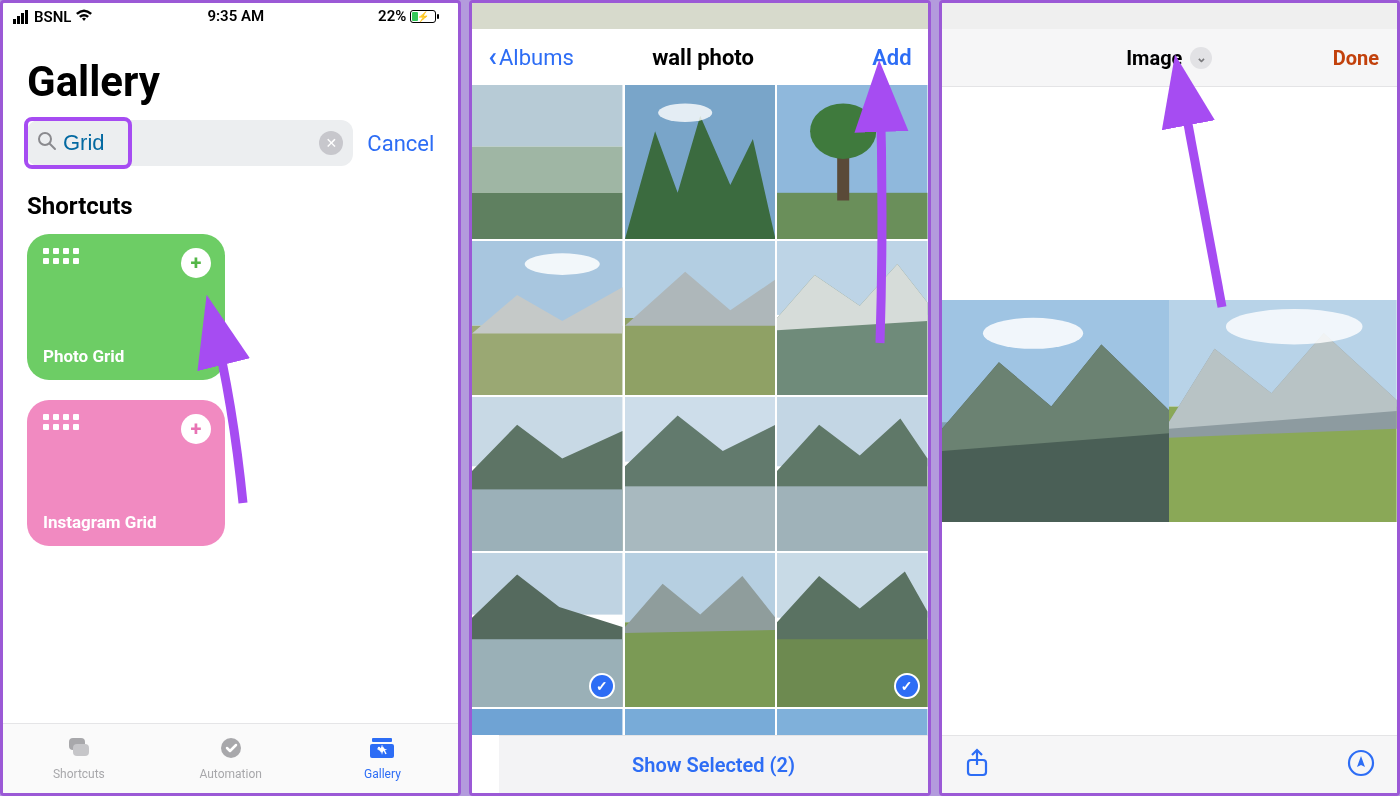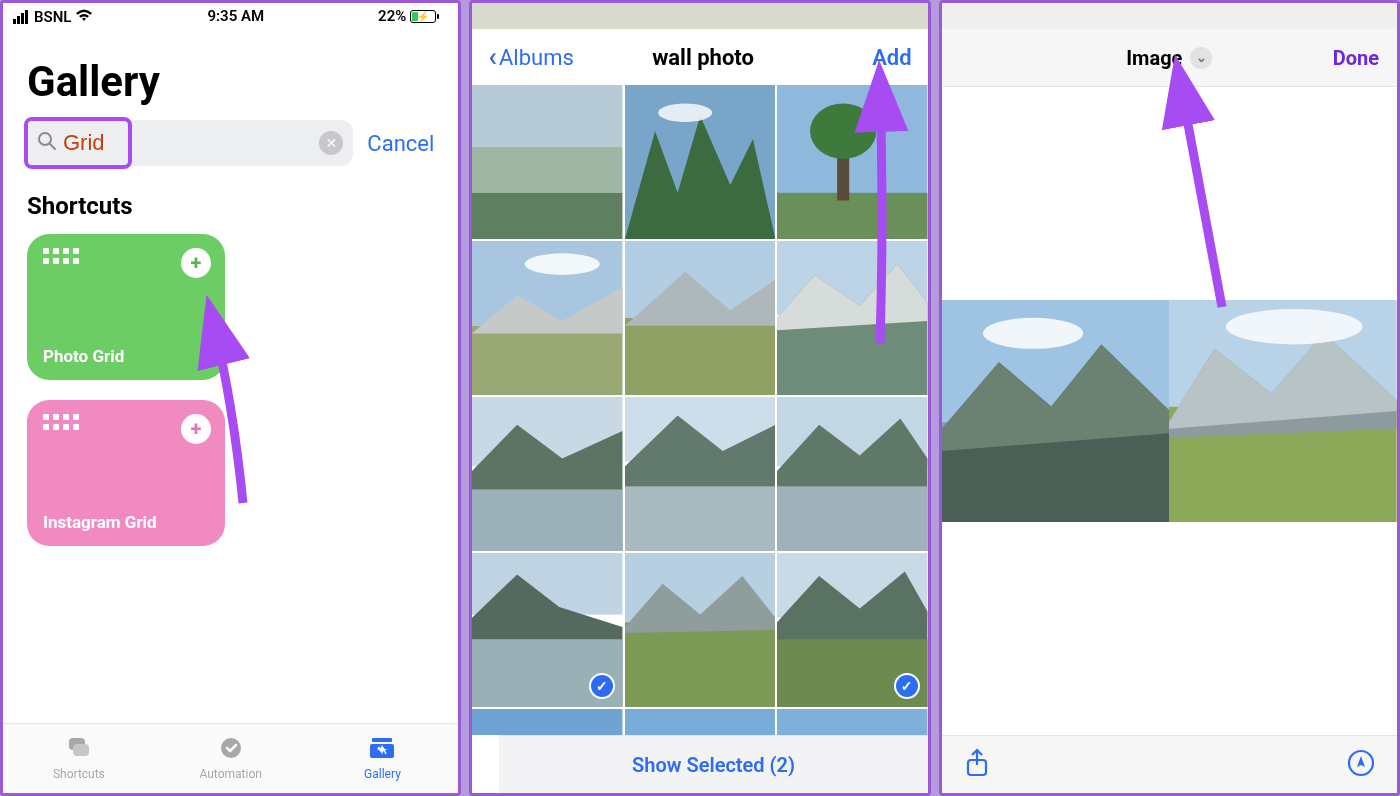--- a/index.html
+++ b/index.html
@@ -71,21 +71,21 @@
     flex:1; background:#eceef0; border-radius:12px; height:46px;
     display:flex; align-items:center; padding:0 10px;
     position:relative;
   }
   .search-highlight{
     position:absolute; left:-3px; top:-3px; bottom:-3px; width:108px;
     border:4px solid #a64cf2; border-radius:8px; pointer-events:none;
   }
   .search-ic{ color:#8a8a8e; font-size:20px; margin-right:6px;}
   .search-input{
-    border:none; background:transparent; font-size:22px; color:#c2410c;
+    border:none; background:transparent; font-size:22px; color:#0369a1;
     outline:none; width:60px;
   }
   .clear-ic{
     margin-left:auto; width:24px; height:24px; border-radius:50%;
     background:#c7c7cc; color:#fff; display:flex; align-items:center; justify-content:center;
     font-size:14px; cursor:pointer;
   }
   .cancel-btn{ color:#2d6df5; font-size:22px; cursor:pointer; }
 
   .section-h { font-size:24px; font-weight:700; margin-bottom:14px; }
@@ -170,21 +170,21 @@
   .ph3-nav{
     background:#f6f6f7; height:58px; display:flex; align-items:center; justify-content:center;
     position:relative; border-bottom:1px solid #e4e4e6;
   }
   .ph3-title-wrap{ display:flex; align-items:center; gap:8px; font-size:20px; font-weight:700;}
   .ph3-chev{
     width:22px; height:22px; border-radius:50%; background:#e2e2e5; display:flex;
     align-items:center; justify-content:center; color:#7a7a7d; font-size:13px;
   }
   .ph3-done{
-    position:absolute; right:18px; color:#6d28d9; font-size:20px; font-weight:700; cursor:pointer;
+    position:absolute; right:18px; color:#c2410c; font-size:20px; font-weight:700; cursor:pointer;
   }
   .ph3-body{ flex:1; background:#fff; display:flex; align-items:center; justify-content:center;}
   .ph3-image{
     width:100%; height:222px; display:flex;
   }
   .ph3-image svg{ width:50%; height:100%;}
   .ph3-toolbar{
     height:58px; background:#f6f6f7; border-top:1px solid #e4e4e6;
     display:flex; align-items:center; justify-content:space-between; padding:0 22px;
     color:#2d6df5;

